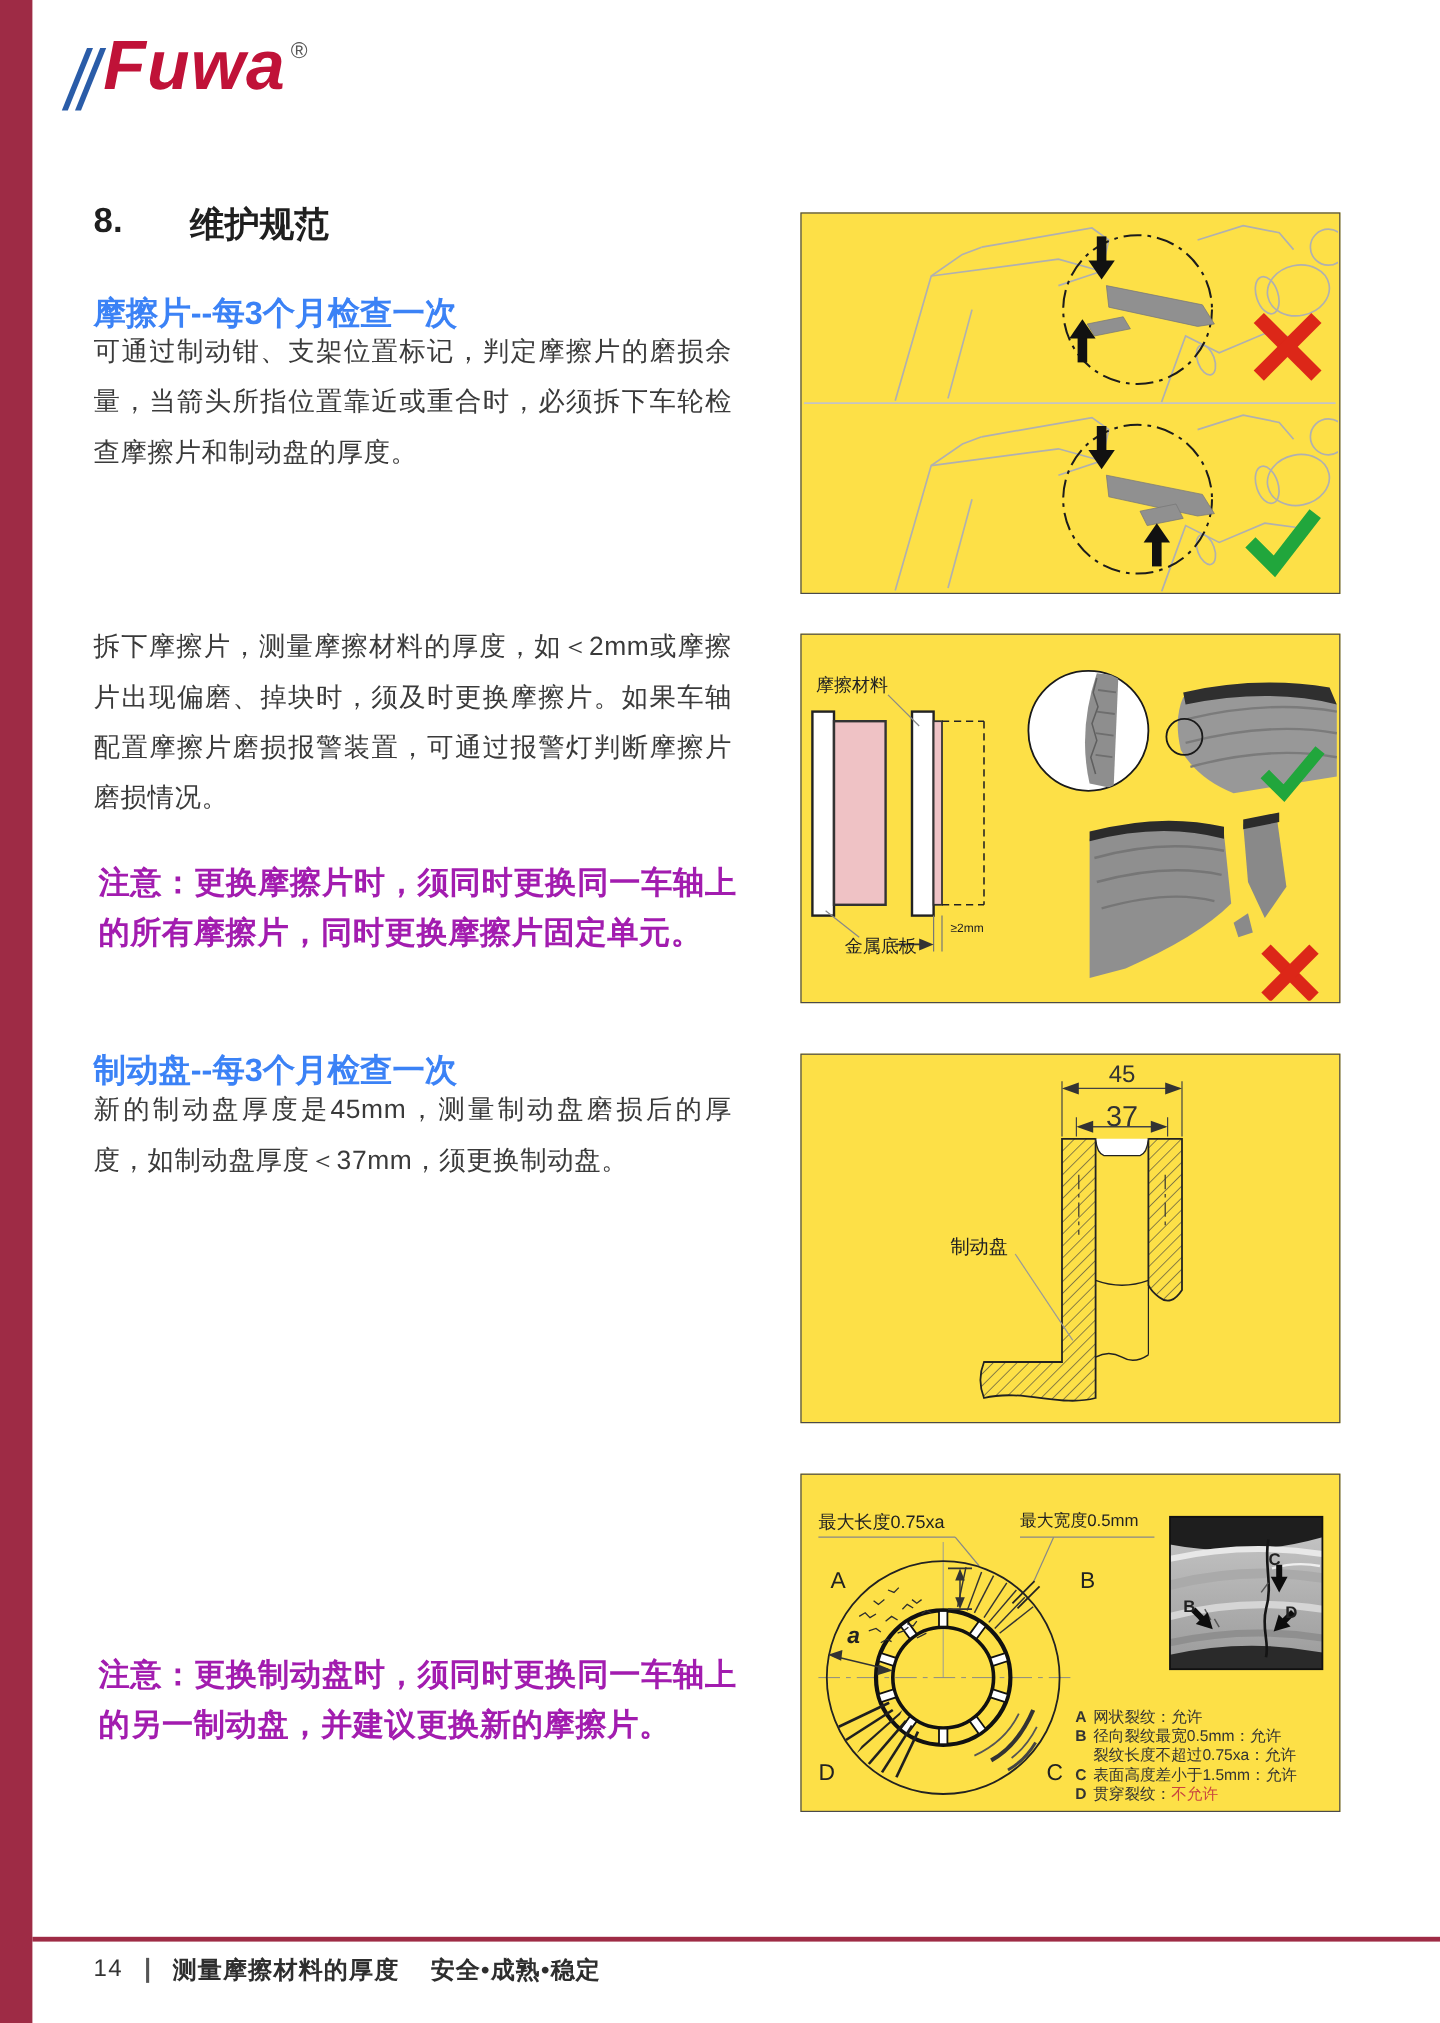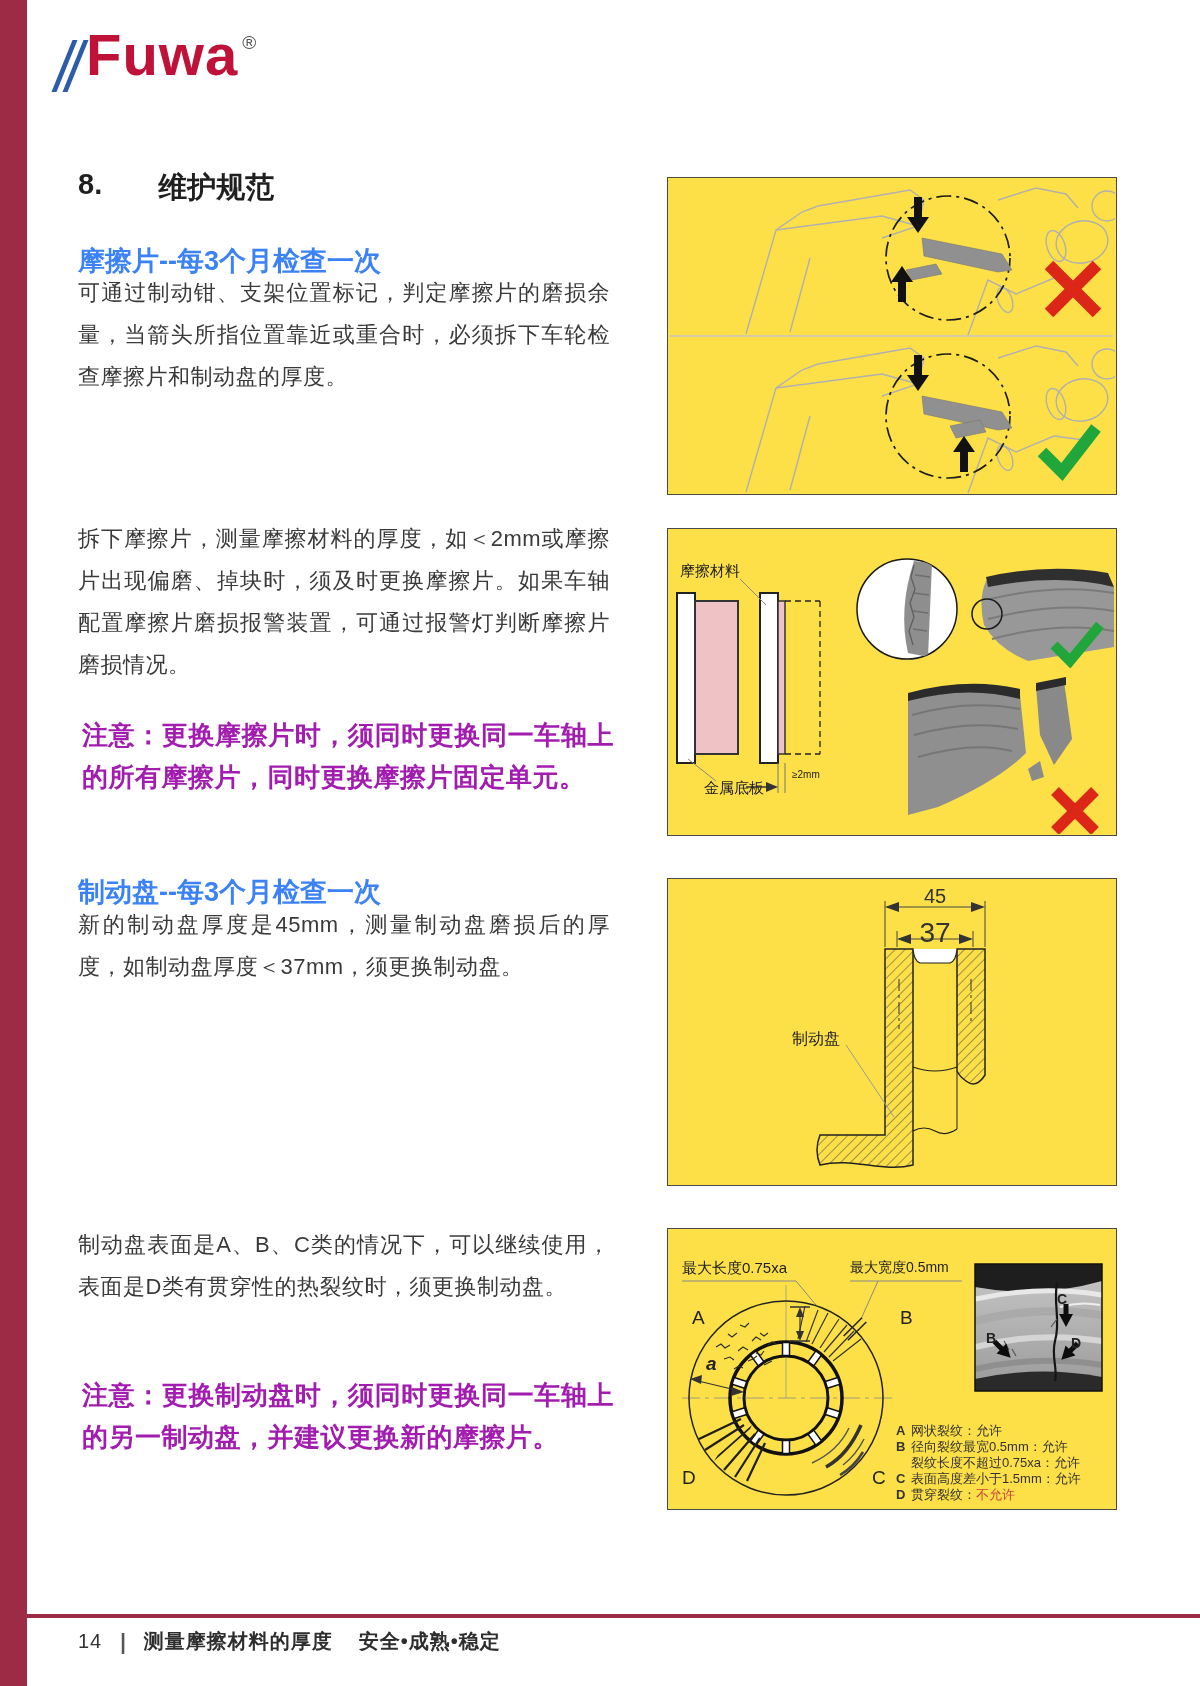--- a/index.html
+++ b/index.html
@@ -8,21 +8,21 @@
   }
   *{margin:0;padding:0;box-sizing:border-box;}
   html,body{background:#e8e8e8;}
   body{font-family:"Liberation Sans","DejaVu Sans",sans-serif;}
   .page{position:relative;width:1200px;height:1686px;background:#fff;overflow:hidden;margin:0 auto;}
   .left-bar{position:absolute;left:0;top:0;width:27px;height:100%;background:var(--accent);}
   
   .logo{position:absolute;left:62px;top:26px;display:flex;align-items:flex-start;}
   .logo-stripes{display:flex;gap:6px;margin-top:14px;margin-right:8px;}
   .logo-stripes span{display:block;width:5px;height:52px;background:var(--logo-blue);transform:skewX(-22deg);}
-  .logo-text{font-size:58px;line-height:58px;font-weight:bold;color:var(--logo-red);letter-spacing:1px;}
+  .logo-text{font-size:58px;line-height:58px;font-weight:bold;font-style:italic;color:var(--logo-red);letter-spacing:1px;}
   .logo-reg{font-size:19px;color:#555;margin-left:4px;margin-top:6px;font-style:normal;}
   
   .heading{position:absolute;left:78px;top:168px;display:flex;gap:56px;font-size:29px;font-weight:bold;color:#1f1f1f;}
   .sec-title{position:absolute;left:78px;width:532px;font-size:27px;font-weight:bold;color:#3b82f6;}
   .sec-body{position:absolute;left:78px;width:532px;font-size:22px;line-height:42px;color:#3a3a3a;text-align:justify;letter-spacing:.5px;}
   .sec-note{position:absolute;left:82px;width:532px;font-size:26px;line-height:42px;color:#a21caf;font-weight:bold;text-align:justify;letter-spacing:.5px;}
   
   .fig{position:absolute;left:667px;width:450px;border:1.5px solid #4a4a4a;background:#fde047;}
   .fig svg{position:absolute;left:0;top:0;}
   .fig .lbl{position:absolute;color:#222;white-space:nowrap;}
@@ -65,21 +65,20 @@
 
   <div class="sec-title" style="top:243px">摩擦片--每3个月检查一次</div>
   <div class="sec-body" style="top:272px">可通过制动钳、支架位置标记，判定摩擦片的磨损余量，当箭头所指位置靠近或重合时，必须拆下车轮检查摩擦片和制动盘的厚度。</div>
 
   <div class="sec-body" style="top:518px">拆下摩擦片，测量摩擦材料的厚度，如＜2mm或摩擦片出现偏磨、掉块时，须及时更换摩擦片。如果车轴配置摩擦片磨损报警装置，可通过报警灯判断摩擦片磨损情况。</div>
   <div class="sec-note" style="top:714px">注意：更换摩擦片时，须同时更换同一车轴上的所有摩擦片，同时更换摩擦片固定单元。</div>
 
   <div class="sec-title" style="top:874px">制动盘--每3个月检查一次</div>
   <div class="sec-body" style="top:904px">新的制动盘厚度是45mm，测量制动盘磨损后的厚度，如制动盘厚度＜37mm，须更换制动盘。</div>
 
-  <div class="sec-body" style="top:1224px">制动盘表面是A、B、C类的情况下，可以继续使用，表面是D类有贯穿性的热裂纹时，须更换制动盘。</div>
   <div class="sec-note" style="top:1374px">注意：更换制动盘时，须同时更换同一车轴上的另一制动盘，并建议更换新的摩擦片。</div>
 
   <div class="fig" style="top:177px;height:318px">
     <svg width="447" height="315" viewBox="0 0 447 315">
       <defs>
         <g id="caliper-art" class="lineart">
           <path d="M78,156 L108,52 L134,34 L150,28"></path>
           <path d="M150,28 L242,12 L256,22 L250,48 L214,60"></path>
           <path d="M108,52 L214,38 L250,48"></path>
           <path d="M122,154 L142,80"></path>
@@ -203,21 +202,21 @@
       <path d="M245,70 Q246,82 252,84 L282,84 Q288,82 289,70" fill="#fff" stroke="#222" stroke-width="1.2"></path>
       <path d="M245,188 Q267,196 289,188" fill="none" stroke="#222" stroke-width="1.2"></path>
       <line x1="289" y1="192" x2="289" y2="250" stroke="#222" stroke-width="1"></line>
       <path d="M289,250 Q277,258 267,252 Q256,246 245,252" fill="none" stroke="#222" stroke-width="1.2"></path>
       <line x1="231" y1="100" x2="231" y2="150" stroke="#333" stroke-width="1" stroke-dasharray="12 4 3 4"></line>
       <line x1="303" y1="100" x2="303" y2="145" stroke="#333" stroke-width="1" stroke-dasharray="12 4 3 4"></line>
 
       <line x1="178" y1="166" x2="226" y2="238" stroke="#999" stroke-width="1"></line>
     </svg>
     <div class="lbl" style="left:245px;top:6px;width:44px;text-align:center;font-size:20px;color:#333">45</div>
-    <div class="lbl" style="left:245px;top:38px;width:44px;text-align:center;font-size:28px;color:#333">37</div>
+    <div class="lbl" style="left:245px;top:38px;width:44px;text-align:center;font-size:24px;color:#333">37</div>
     <div class="lbl" style="left:124px;top:150px;font-size:16px">制动盘</div>
   </div>
 
   <div class="fig" style="top:1228px;height:282px">
     <svg width="447" height="279" viewBox="0 0 447 279">
       <defs>
         <linearGradient id="steel" x1="0" y1="0" x2="0" y2="1">
           <stop offset="0" stop-color="#c8c8c8"></stop>
             <stop offset="1" stop-color="#9a9a9a"></stop>
         </linearGradient>

